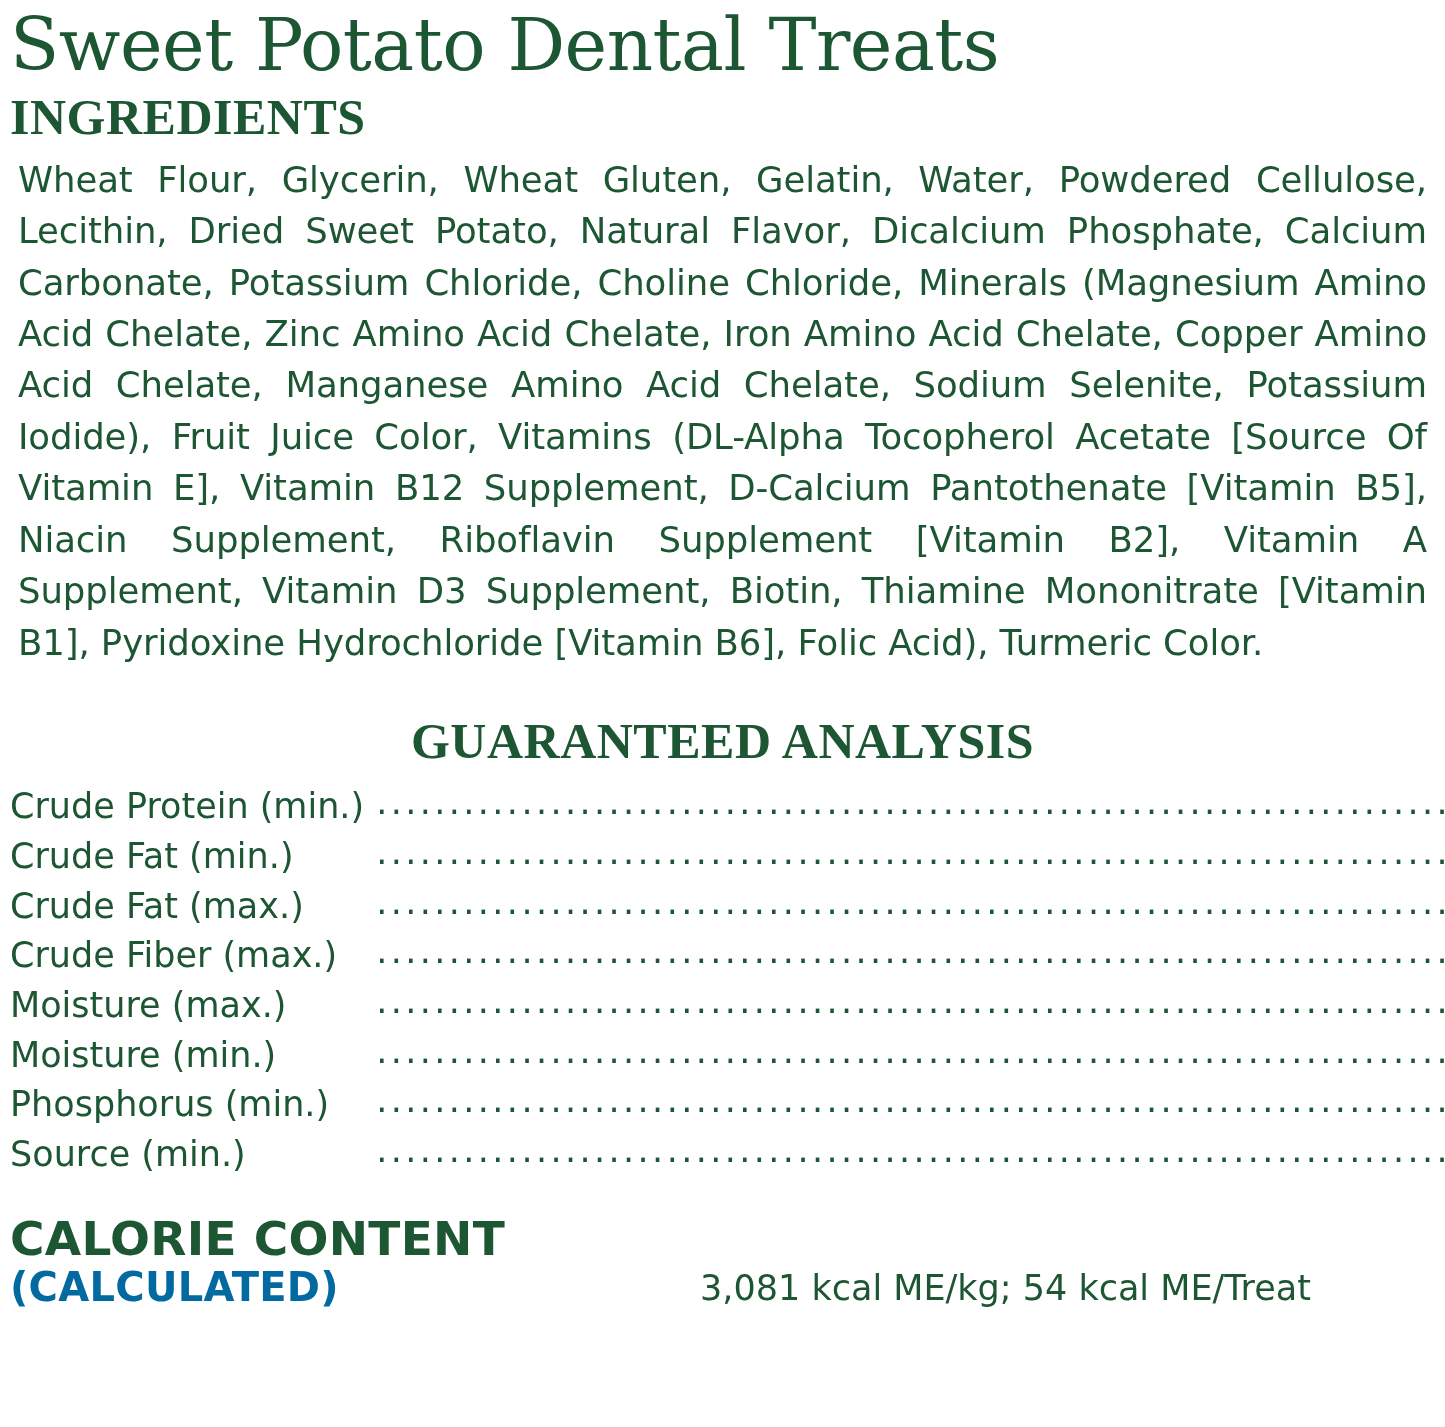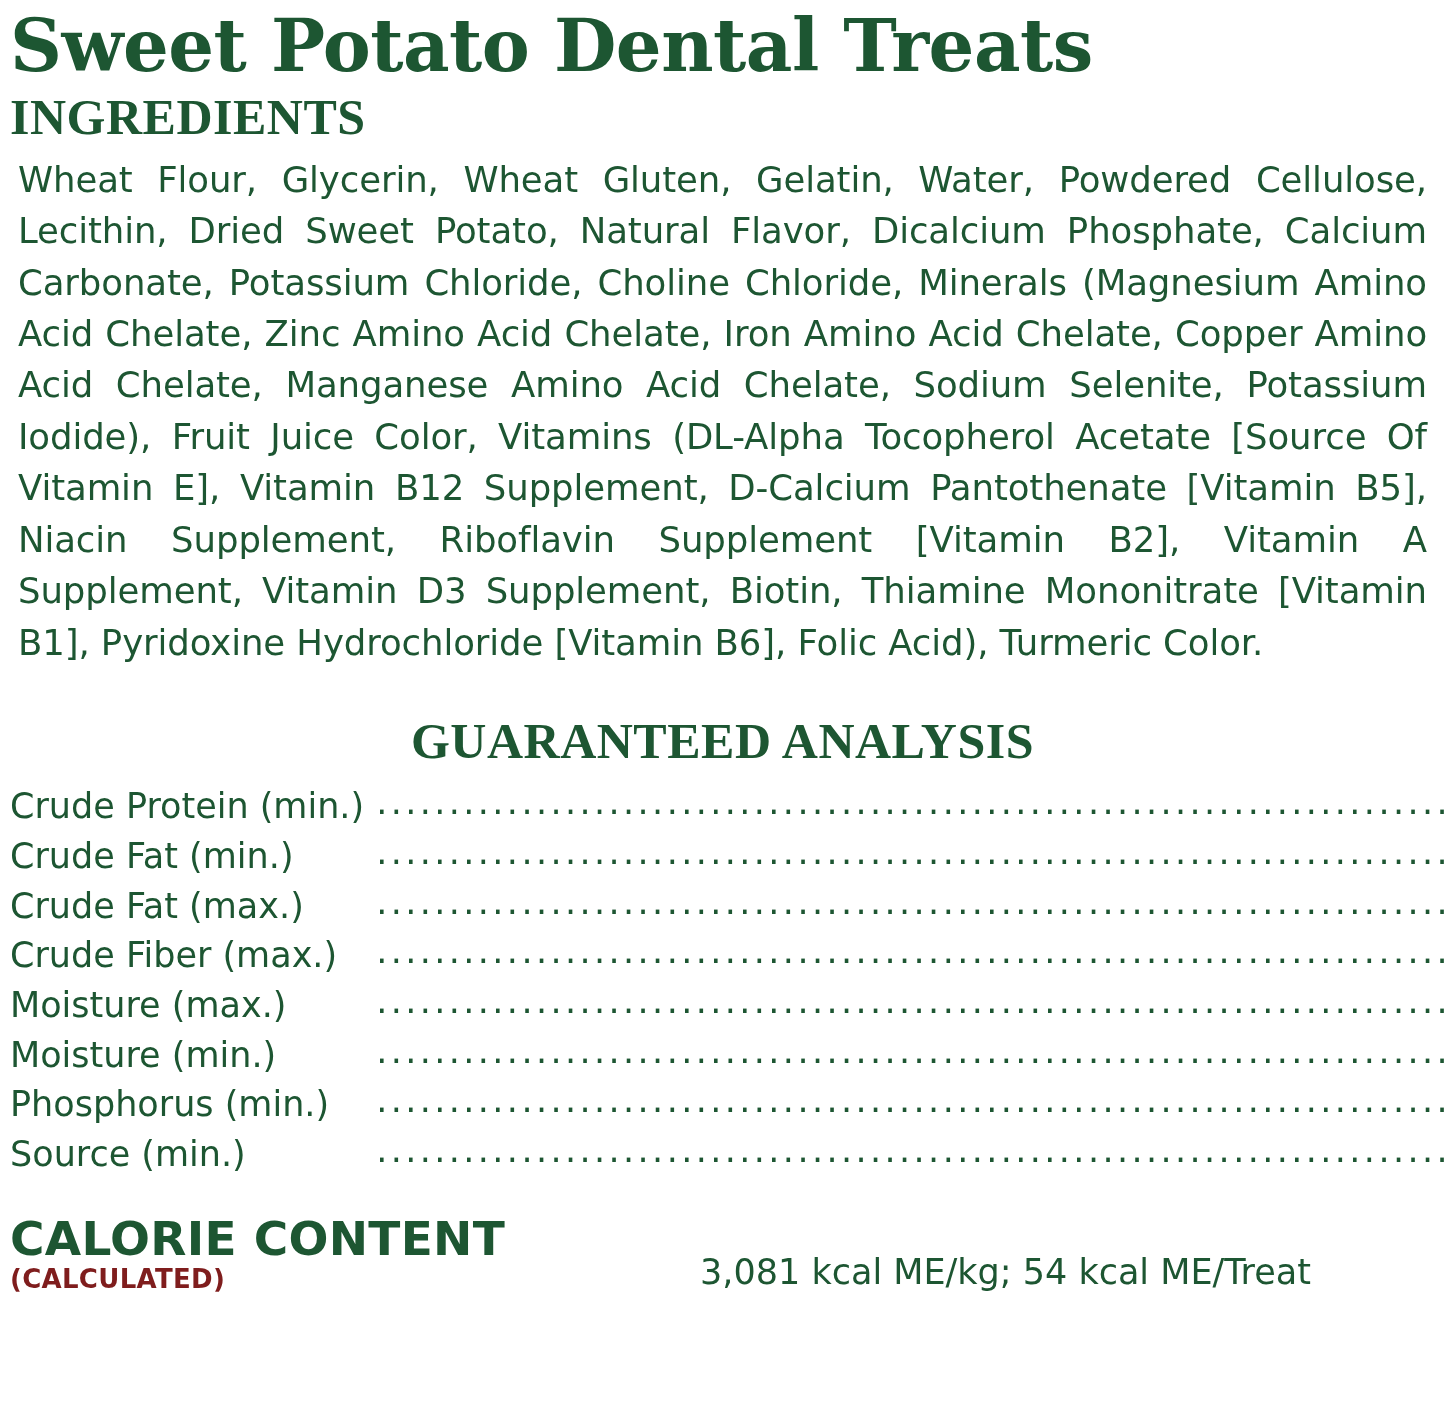--- a/index.html
+++ b/index.html
@@ -15,21 +15,21 @@
     overflow: hidden;
   }
   .page {
     box-sizing: border-box;
     width: 1445px;
     height: 1427px;
     padding: 8px 10px 0 10px;
   }
   .product-title {
     font-family: "DejaVu Serif", serif;
-    font-weight: bold;
+    font-weight: normal;
     font-size: 72px;
     line-height: 1.05;
     color: #1d5632;
     letter-spacing: -0.5px;
     margin: 0 0 6px 0;
     white-space: nowrap;
   }
   .section-heading {
     font-family: Liberation Serif, serif;
     font-weight: bold;
@@ -92,24 +92,24 @@
   .calorie-heading {
     font-weight: bold;
     font-size: 47px;
     line-height: 1.08;
     letter-spacing: 0.3px;
     color: #1d5632;
     white-space: nowrap;
   }
   .calorie-sub {
     font-weight: bold;
-    font-size: 26px;
+    font-size: 40px;
     line-height: 1.1;
     letter-spacing: 0.3px;
-    color: #7f1d1d;
+    color: #0369a1;
     white-space: nowrap;
   }
   .calorie-value {
     font-size: 35px;
     line-height: 1.2;
     color: #1d5632;
     white-space: nowrap;
     padding-left: 195px;
     padding-top: 6px;
   }

